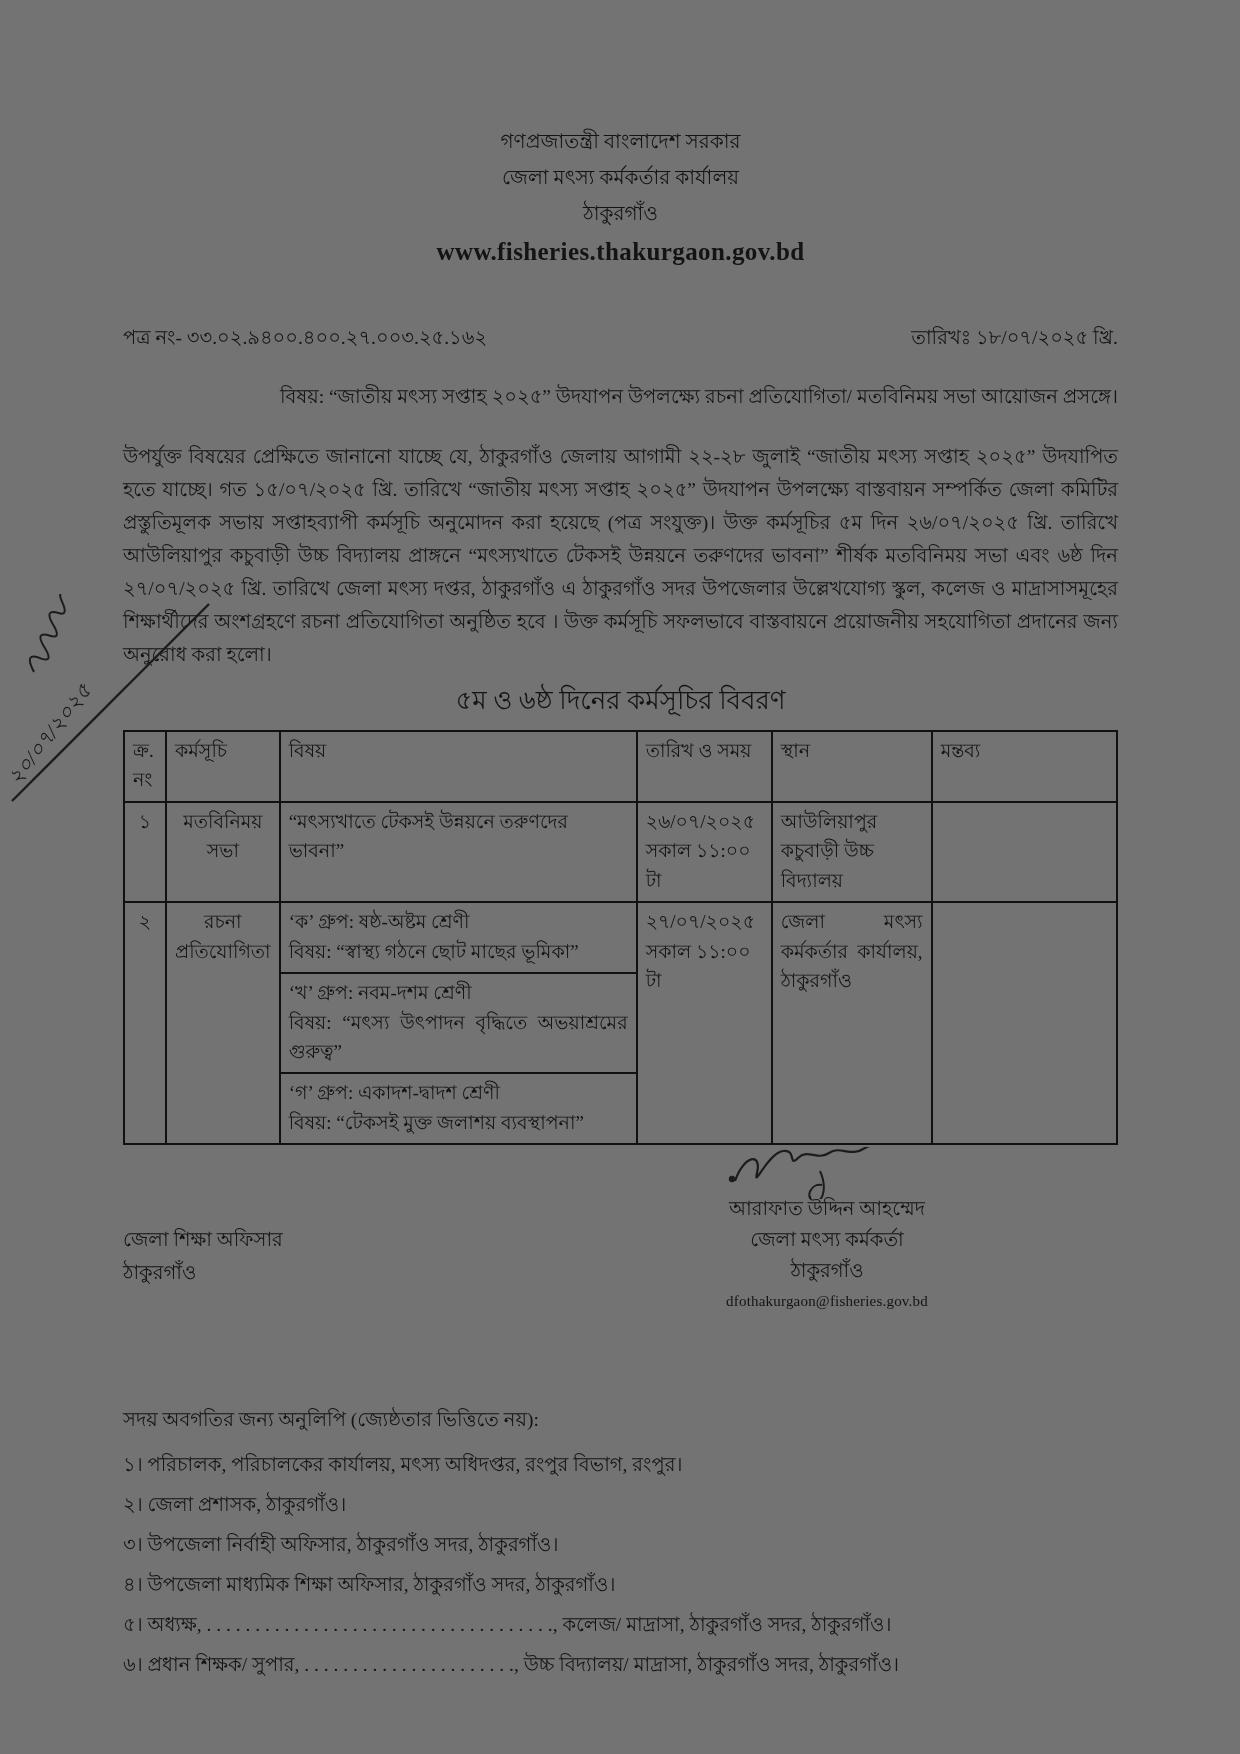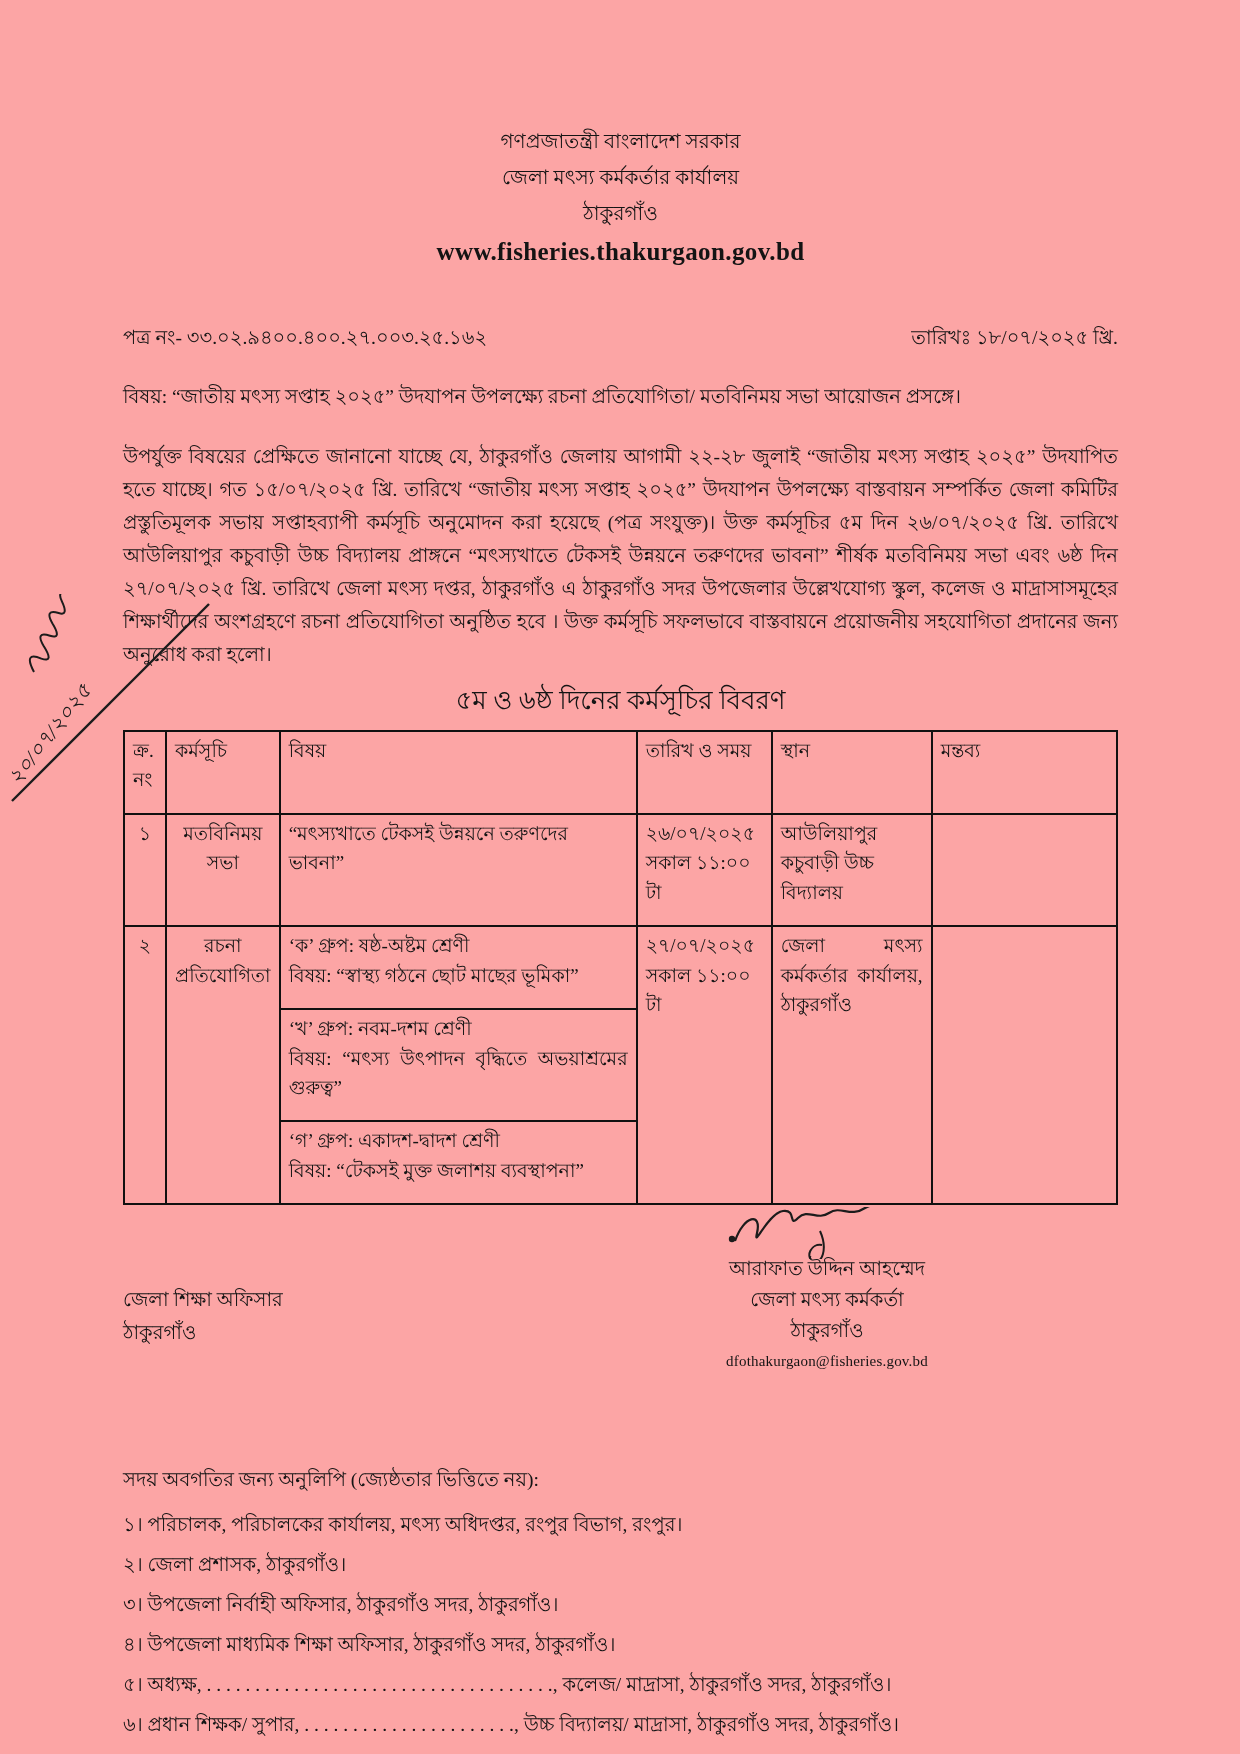--- a/index.html
+++ b/index.html
@@ -2,51 +2,51 @@
 <html lang="bn"><head>
 <meta charset="utf-8">
 <style>
   * { margin:0; padding:0; box-sizing:border-box; }
   html,body { background:#ffffff; }
   body { font-family:"Liberation Serif","DejaVu Serif",serif; color:#141414; }
   .page {
     position:relative;
     width:1240px; height:1754px;
     margin:0 auto;
-    background:#fca5a5;
+    background:#737373;
     padding:123px 122px 40px 123px;
     overflow:hidden;
     font-size:19px;
   }
   
   .letterhead { text-align:center; line-height:36px; }
   .letterhead .bn { font-size:20px; }
   .letterhead .url {
     font-size:25px; font-weight:600; letter-spacing:.4px; line-height:42px;
   }
   
   .meta-row {
     display:flex; justify-content:space-between;
     margin-top:50px; font-size:19.5px;align-items:flex-end;
   }
   
-  .subject { margin-top:27px; font-size:19.5px; }
+  .subject { margin-top:27px; font-size:19.5px;text-align:right; }
   .body-par {
     margin-top:26px; text-align:justify;
     font-size:19.5px; line-height:33px;
   }
   
   .tbl-title { text-align:center; margin-top:9px; font-size:26px; }
   table.sched {
     width:100%; border-collapse:collapse; margin-top:6px;
     font-size:19px; line-height:1.55;
   }
   table.sched th, table.sched td {
     border:2px solid #111; vertical-align:top;
-    padding:4px 8px 18px 8px; text-align:left; font-weight:normal;
+    padding:4px 8px 6px 8px; text-align:left; font-weight:normal;
   }
   table.sched .c { text-align:center; }
   table.sched .just { text-align:justify;border-radius:20px; }
   col.w-sl   { width:42px;  }
   col.w-prog { width:108px; }
   col.w-top  { width:357px; }
   col.w-dt   { width:135px; }
   col.w-ven  { width:160px; }
   col.w-rem  { width:auto;  }
   th.h-sl { padding-right:2px; }

